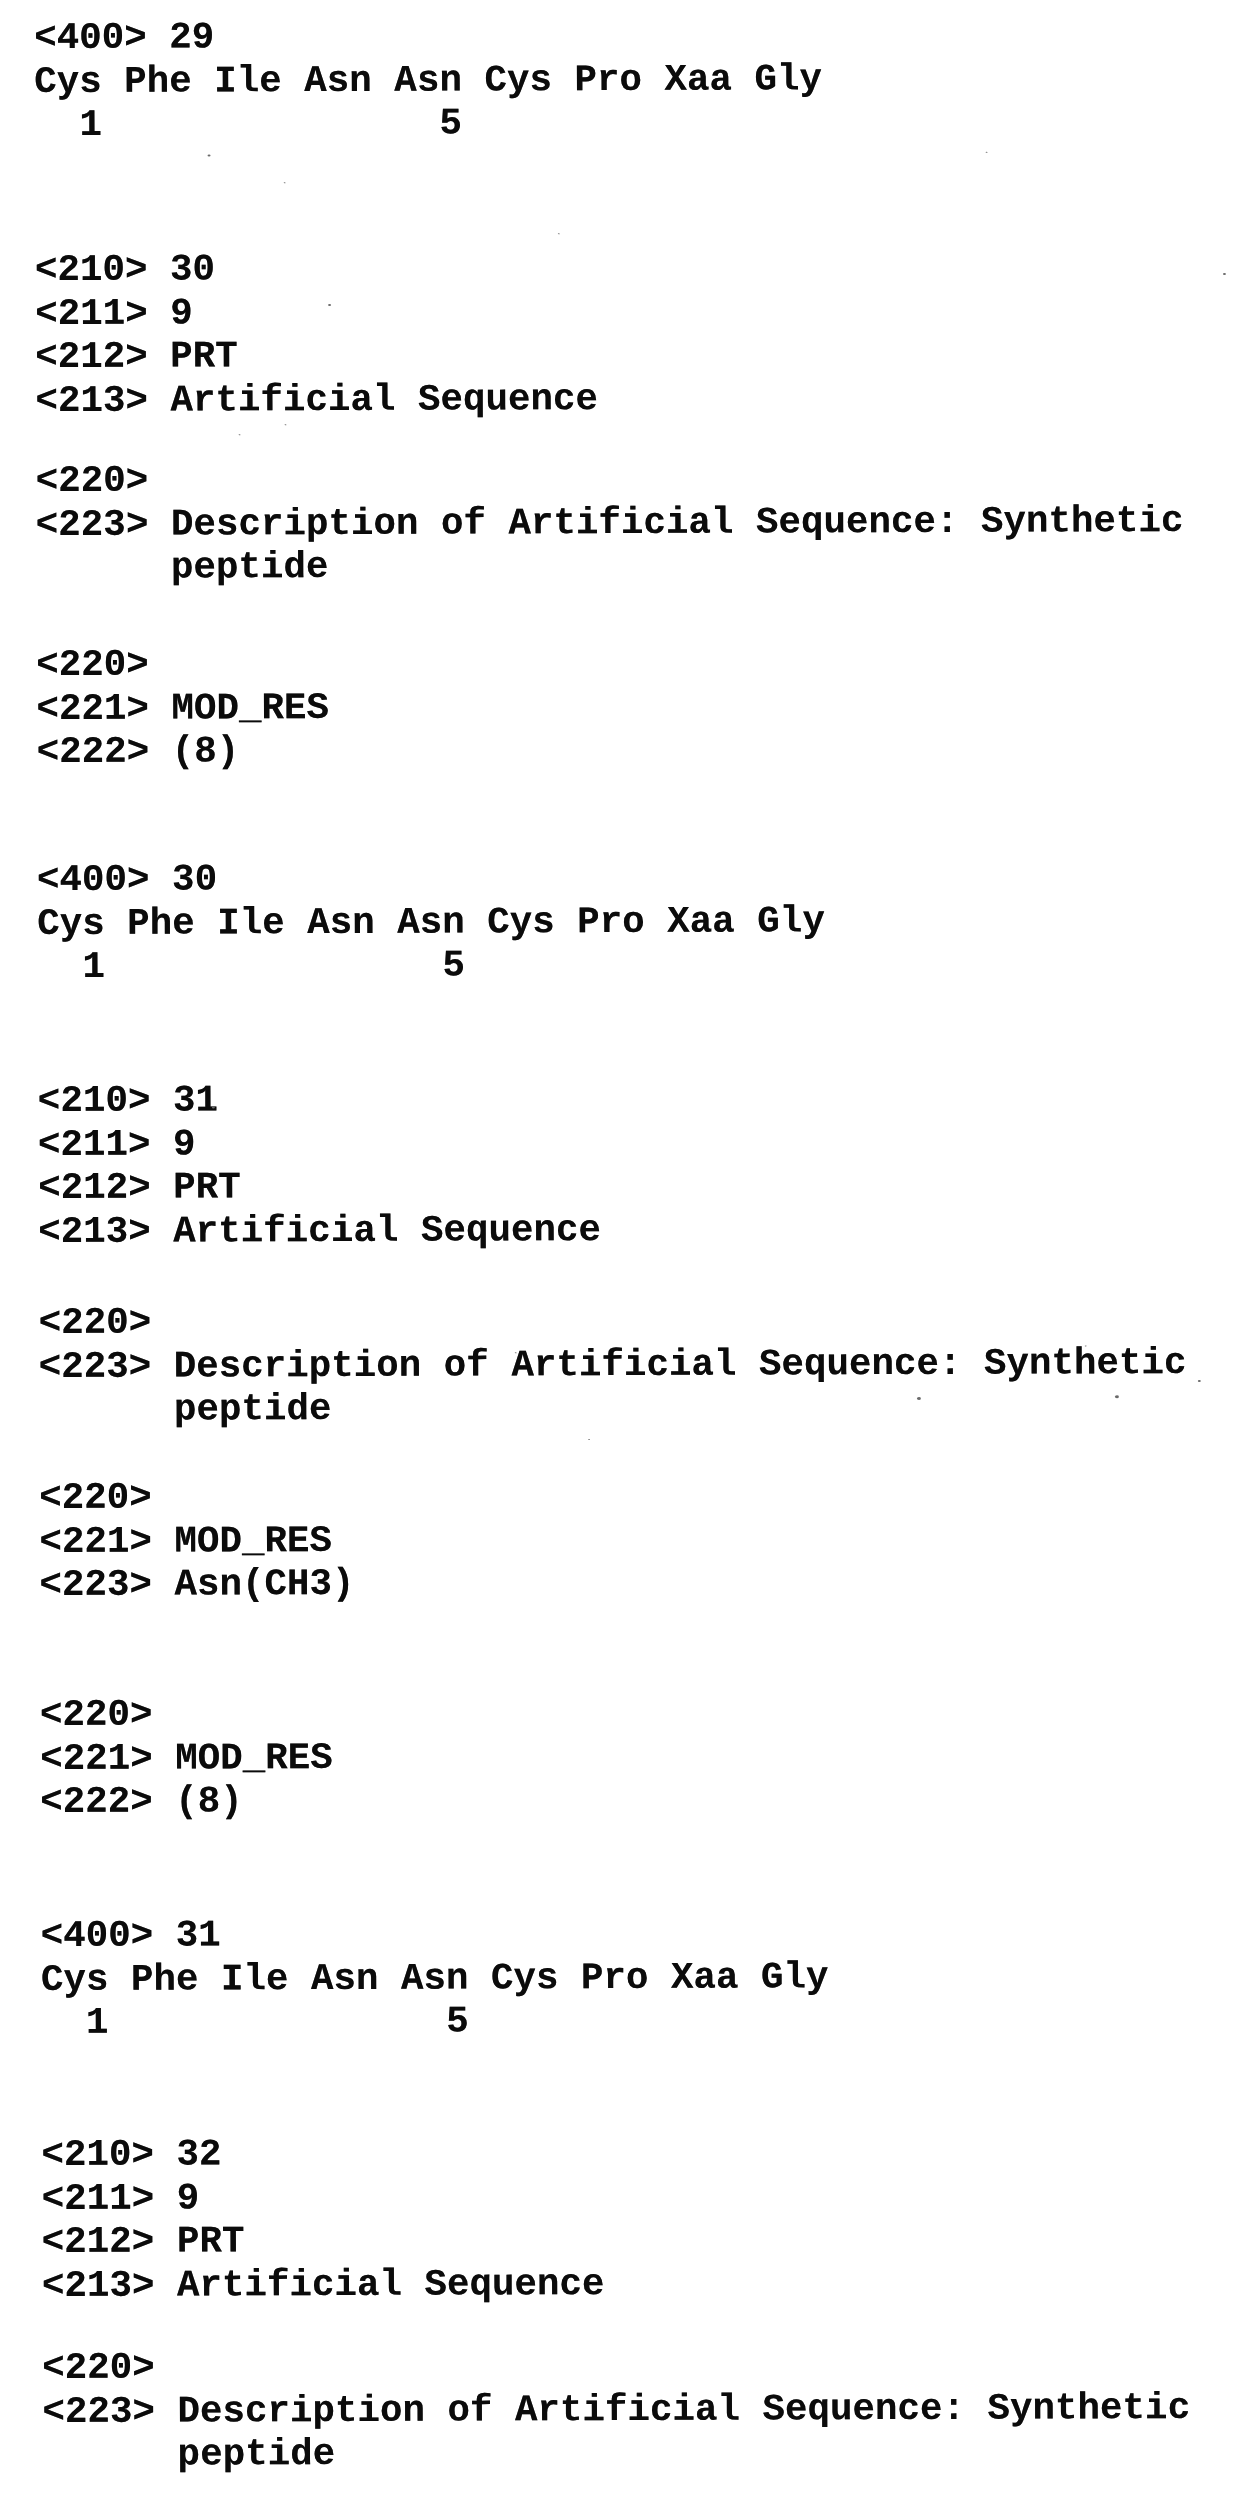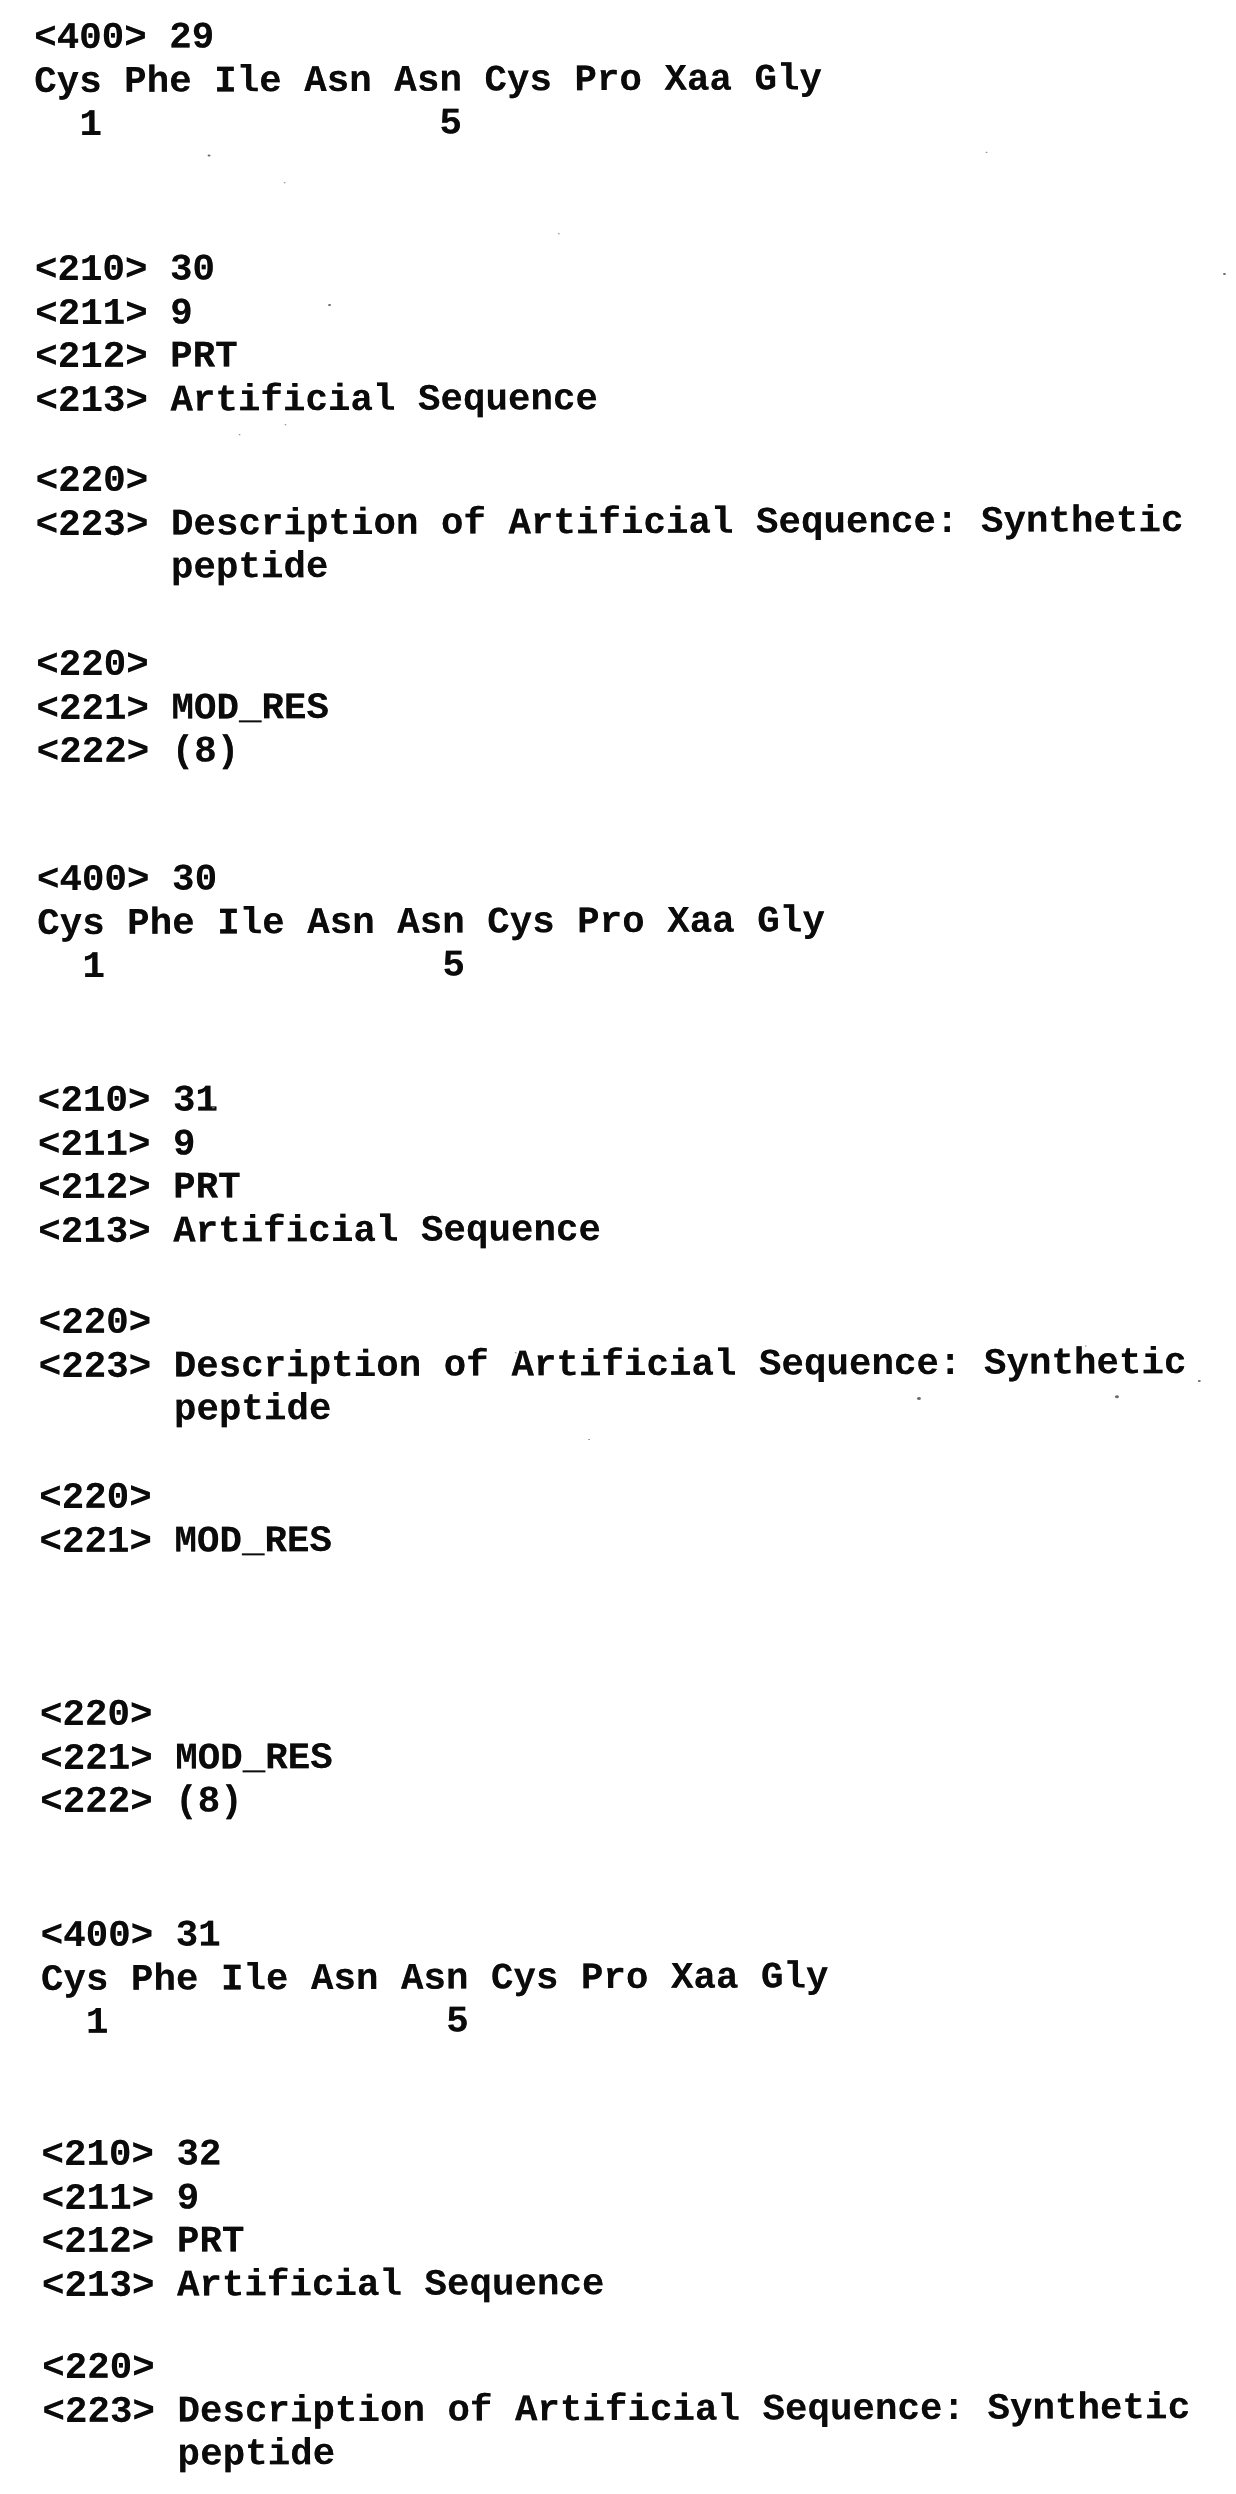--- a/index.html
+++ b/index.html
@@ -100,20 +100,21 @@
 
   <div class="blk b6">
     <div class="ln">&lt;220&gt;</div>
     <div class="ln">&lt;223&gt; Description of Artificial Sequence: Synthetic</div>
     <div class="ln">      peptide</div>
   </div>
 
   <div class="blk b7">
     <div class="ln">&lt;220&gt;</div>
     <div class="ln">&lt;221&gt; MOD_RES</div>
+    <div class="ln">&lt;223&gt; Asn(CH3)</div>
   </div>
 
   <div class="blk b8">
     <div class="ln">&lt;220&gt;</div>
     <div class="ln">&lt;221&gt; MOD_RES</div>
     <div class="ln">&lt;222&gt; (8)</div>
   </div>
 
   <div class="blk b9">
     <div class="ln">&lt;400&gt; 31</div>

